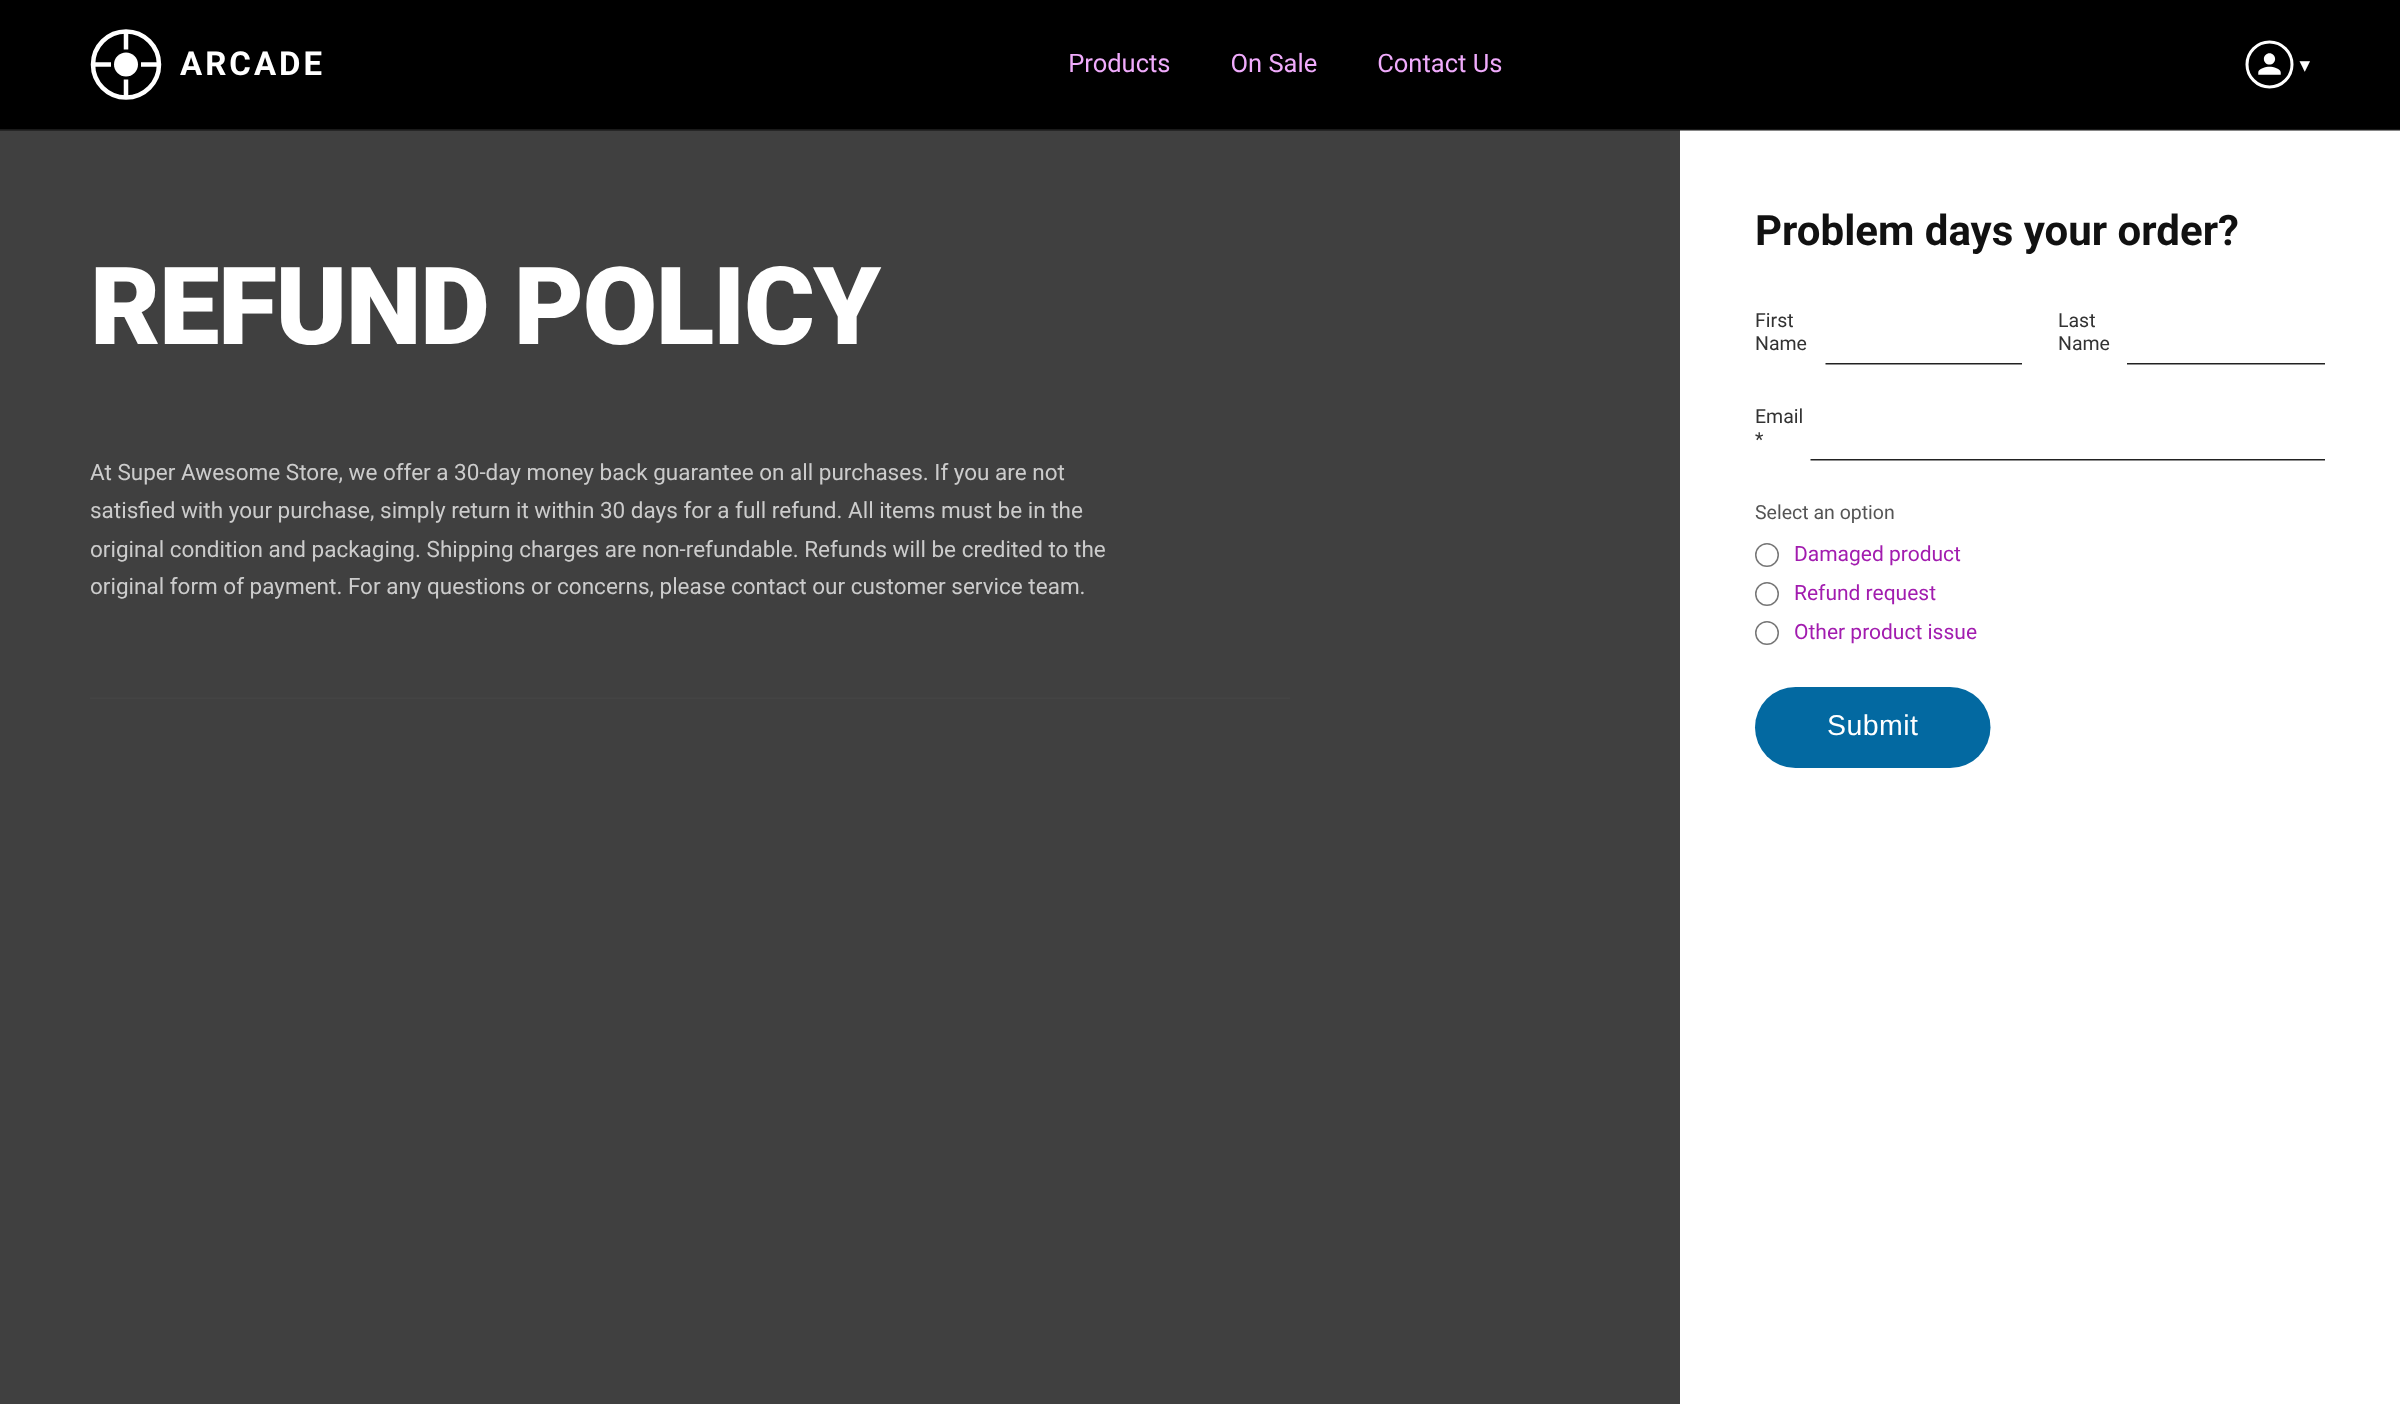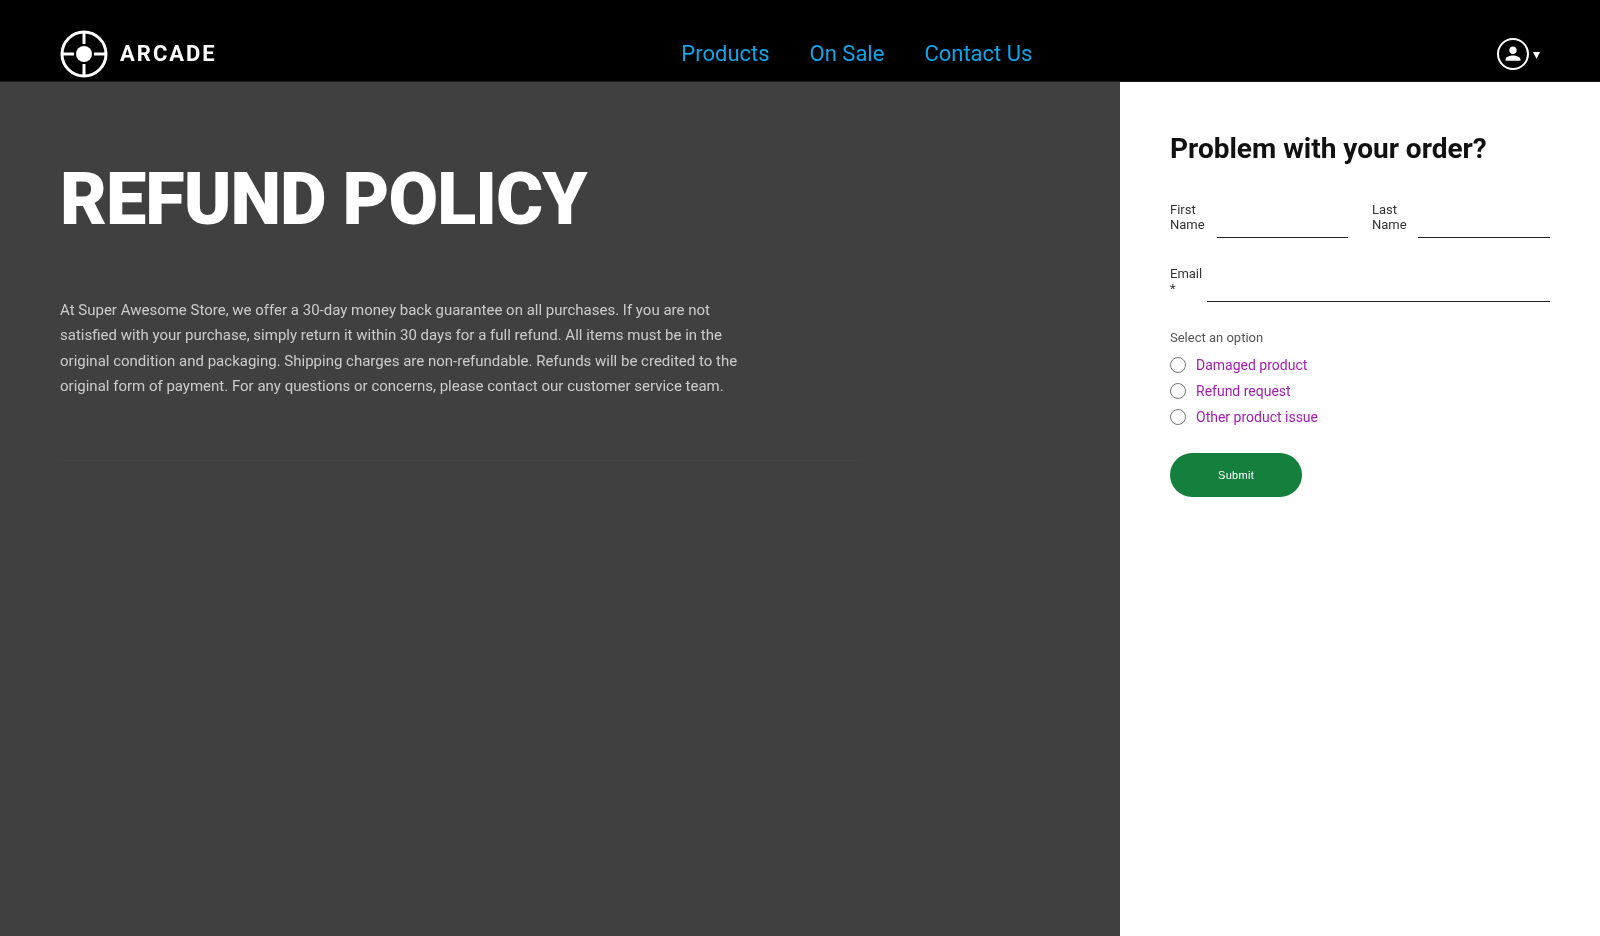--- a/index.html
+++ b/index.html
@@ -16,23 +16,22 @@
       min-height: 936px;
     }
 
     
     header {
       background-color: #000;
       display: flex;
       align-items: center;
       justify-content: space-between;
       padding: 0 60px;
-      height: 56px;
+      height: 87px;
       border-bottom: 1px solid #1a1a1a;
-      margin-top: 26px;
     }
 
     .logo-area {
       display: flex;
       align-items: center;
       gap: 12px;
     }
 
     .logo-icon {
       width: 48px;
@@ -46,23 +45,23 @@
       color: #fff;
     }
 
     nav {
       display: flex;
       align-items: center;
       gap: 40px;
     }
 
     .nav-link {
-      color: #0ea5e9;
+      color: #f0abfc;
       text-decoration: none;
-      font-size: 22px;
+      font-size: 17px;
       font-weight: 400;
       cursor: pointer;
     }
 
     .user-area {
       display: flex;
       align-items: center;
       gap: 4px;
       cursor: pointer;
     }
@@ -244,26 +243,26 @@
       resize: none;
       font-family: inherit;
     }
 
     .message-input::placeholder {
       color: #999;
     }
 
     
     .submit-btn {
-      background-color: #15803d;
+      background-color: #0369a1;
       color: #fff;
       border: none;
       border-radius: 30px;
       padding: 16px 48px;
-      font-size: 11px;
+      font-size: 19px;
       font-weight: 500;
       cursor: pointer;
       letter-spacing: 0.3px;
     }
   </style>
 </head>
 <body>
 
 <header>
   <div class="logo-area">
@@ -296,21 +295,21 @@
 
 <div class="main-content">
 
   <div class="left-section">
     <h1 class="page-title">REFUND POLICY</h1>
     <p class="policy-text">At Super Awesome Store, we offer a 30-day money back guarantee on all purchases. If you are not satisfied with your purchase, simply return it within 30 days for a full refund. All items must be in the original condition and packaging. Shipping charges are non-refundable. Refunds will be credited to the original form of payment. For any questions or concerns, please contact our customer service team.</p>
     <div class="divider"></div>
   </div>
 
   <div class="right-section">
-    <h2 class="form-title">Problem with your order?</h2>
+    <h2 class="form-title">Problem days your order?</h2>
 
     <form>
 
       
       <div class="form-row">
         <div class="form-group">
           <label class="form-label">First Name</label>
           <input class="form-input" type="text" style="">
         </div>
         <div class="form-group">

